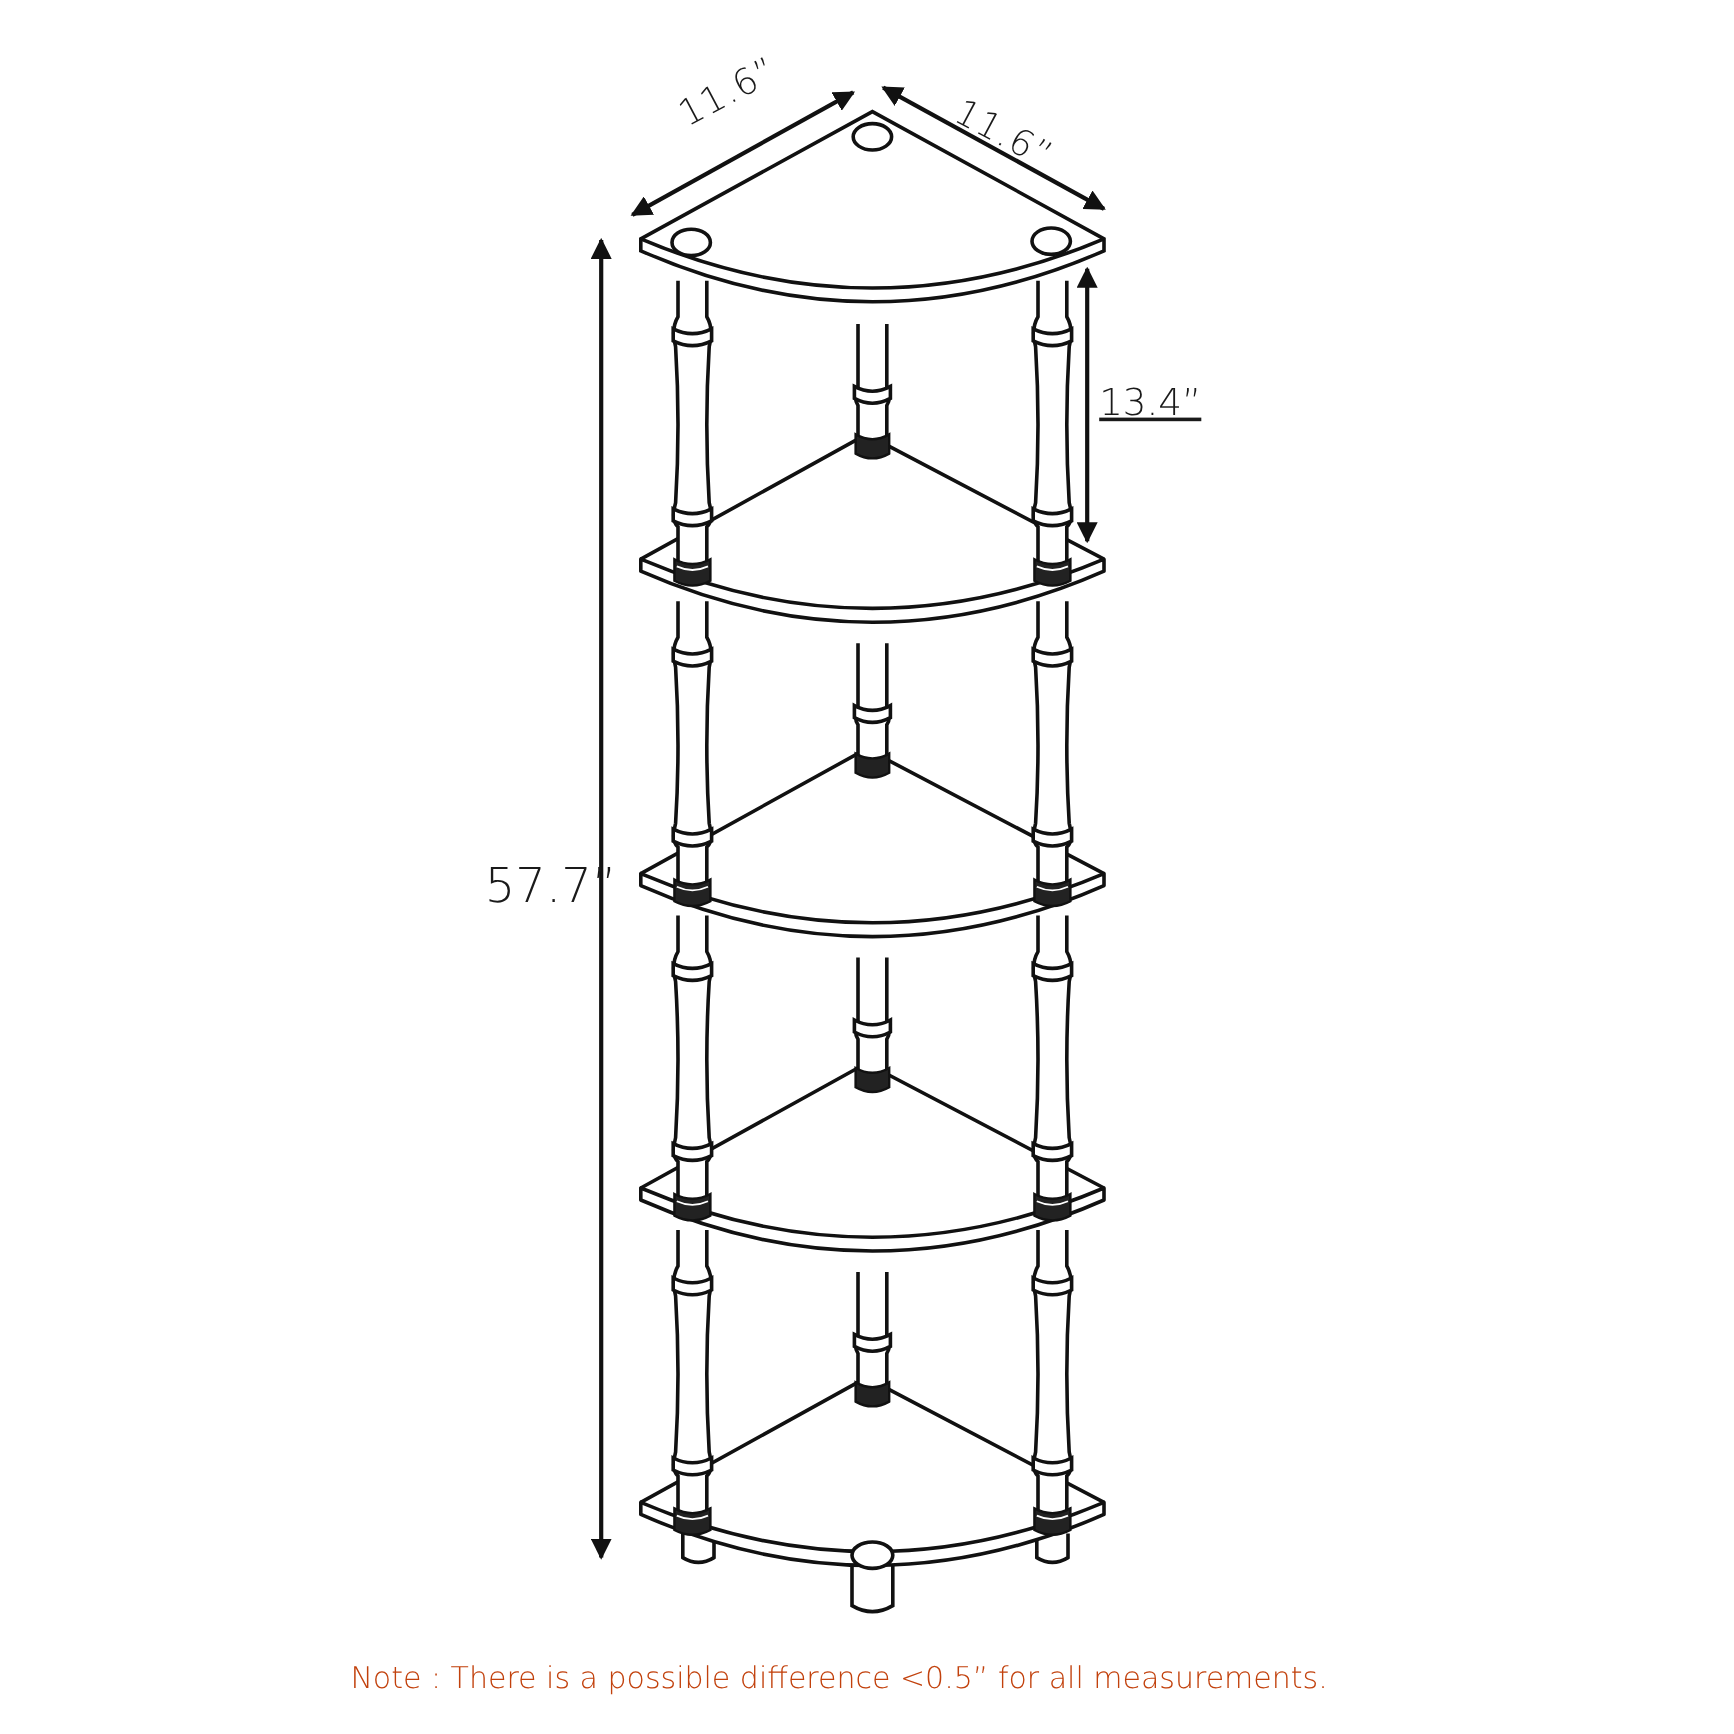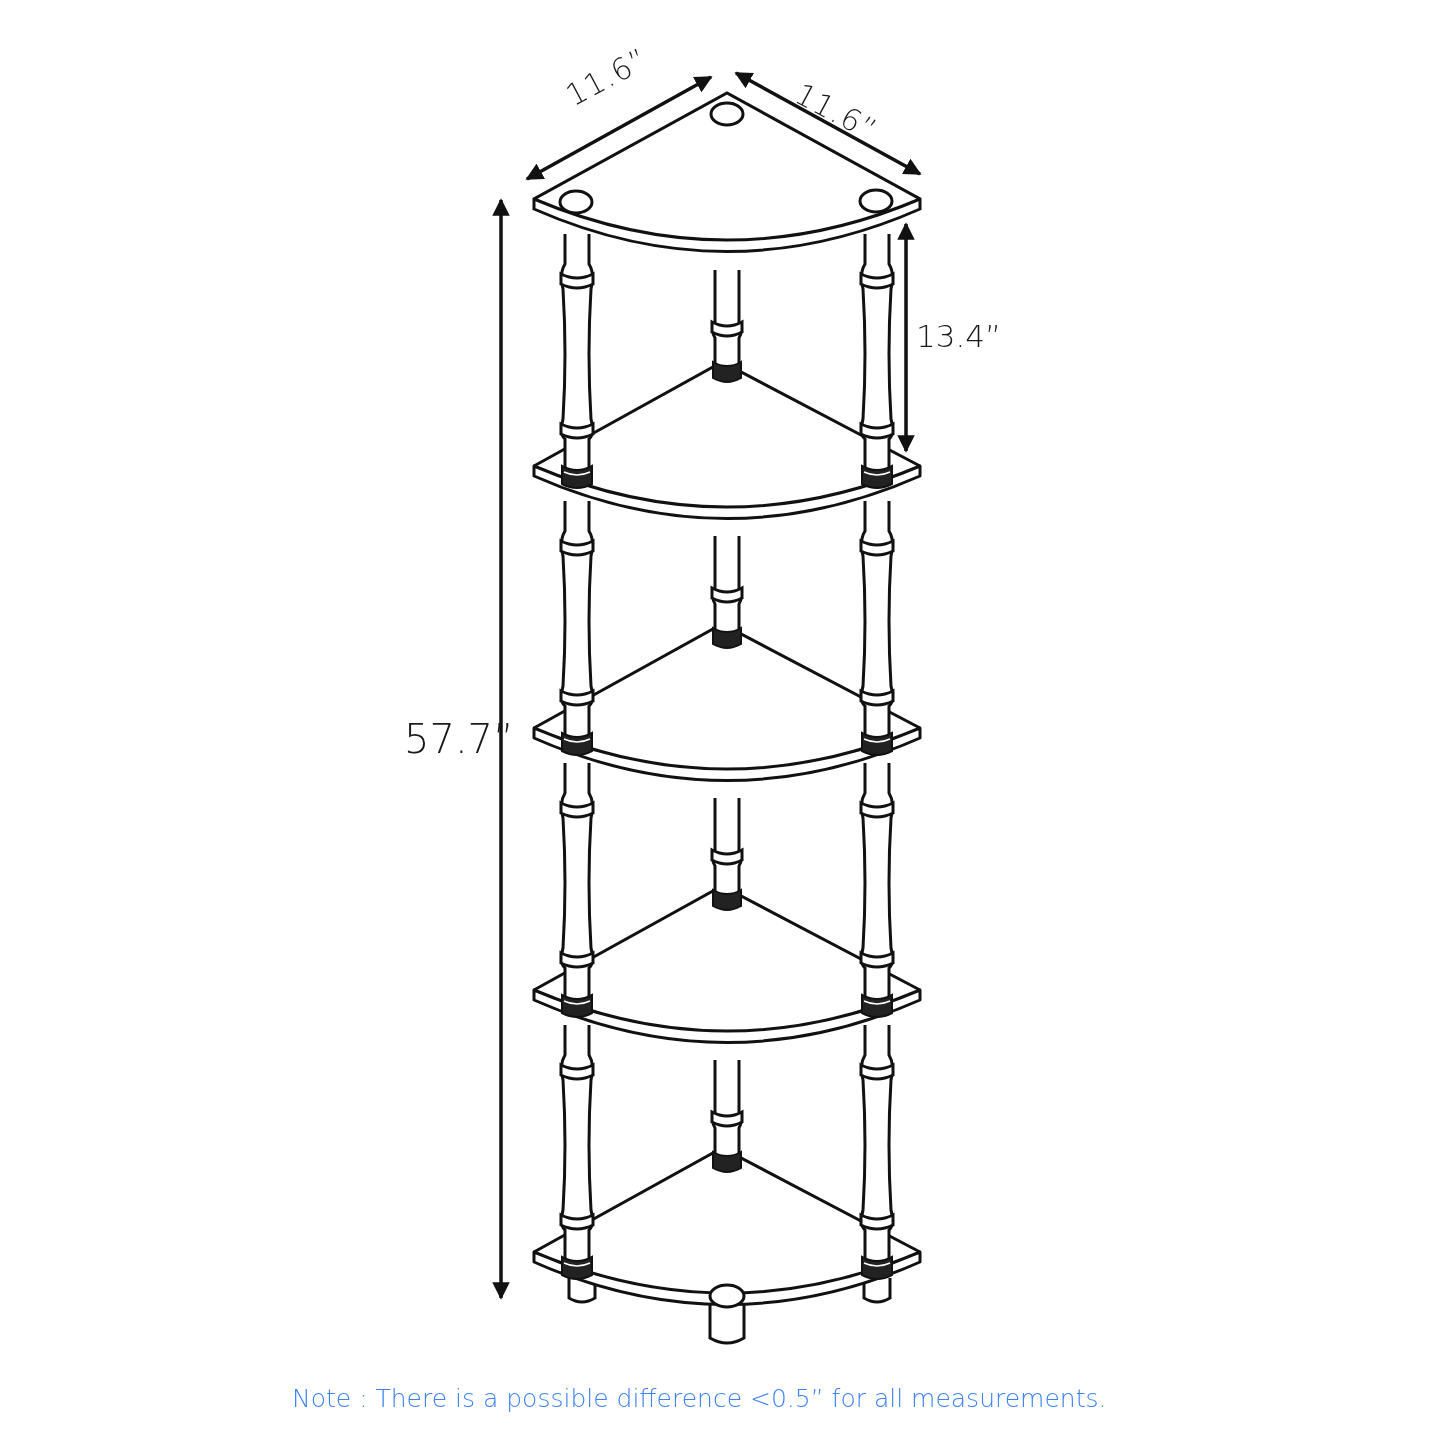--- a/index.html
+++ b/index.html
@@ -1,23 +1,23 @@
 <!DOCTYPE html>
 <html><head>
 <meta charset="utf-8">
 <style>
   html, body { margin: 0; padding: 0; background: #ffffff; }
   body { width: 1445px; height: 1445px; position: relative; overflow: hidden; font-family: "DejaVu Sans", sans-serif; }
   #diagram { position: absolute; left: 0; top: 0; width: 1445px; height: 1445px; }
   .lbl { position: absolute; color: #1a1a1a; font-family: "DejaVu Sans", sans-serif; font-weight: 300; white-space: nowrap; }
   .dim-w1 { left: 560px; top: 82px; font-size: 30px; transform: rotate(-28deg); transform-origin: left top; letter-spacing: 1px; }
   .dim-w2 { left: 806px; top: 76px; font-size: 30px; transform: rotate(28deg); transform-origin: left top; letter-spacing: 1px; }
-  .dim-h1 { left: 916px; top: 318px; font-size: 31px; }
+  .dim-h1 { left: 916px; top: 318px; font-size: 31px; text-decoration: underline; }
   .dim-h2 { left: 404px; top: 716px; font-size: 40px; }
-  .note { left: 292px; top: 1384px; font-size: 25px; color: #3b82f6; }
+  .note { left: 292px; top: 1384px; font-size: 25px; color: #c2410c; }
 </style>
 </head>
 <body>
 
 <svg id="diagram" viewBox="0 0 1445 1445" xmlns="http://www.w3.org/2000/svg">
   <defs>
     <marker id="arrow" viewBox="0 0 10 10" refX="9" refY="5" markerWidth="5" markerHeight="5" orient="auto-start-reverse">
       <path d="M0,0 L10,5 L0,10 z" fill="#111"></path>
     </marker>
 

